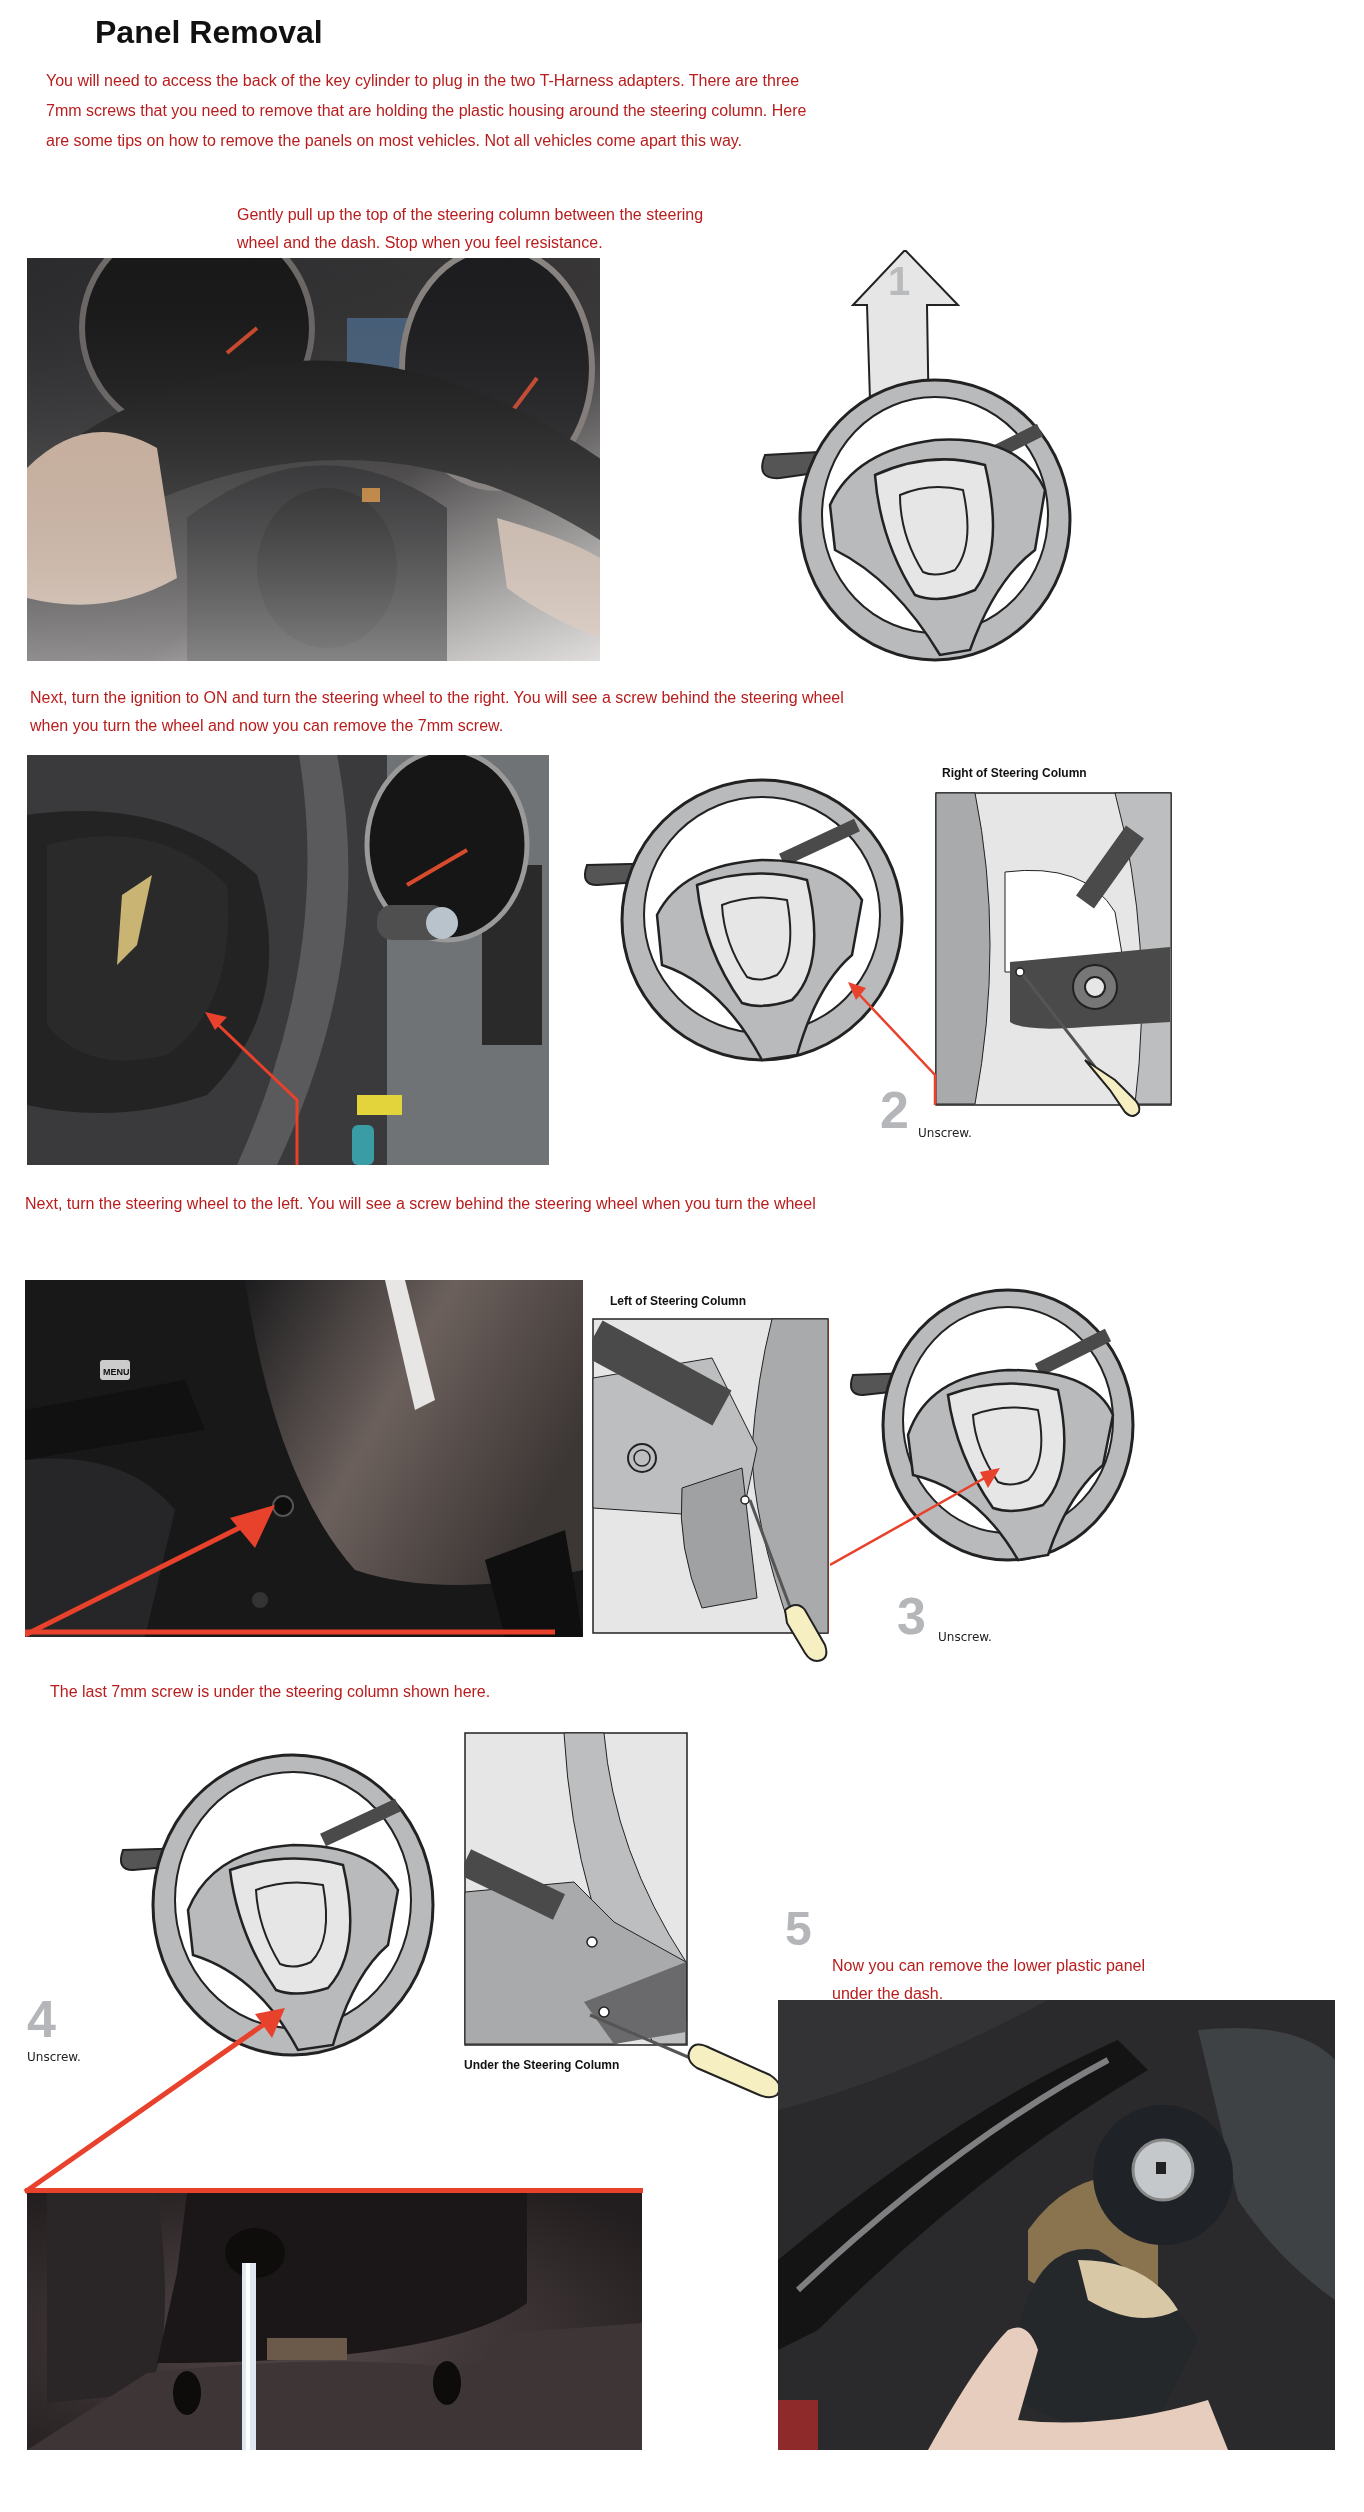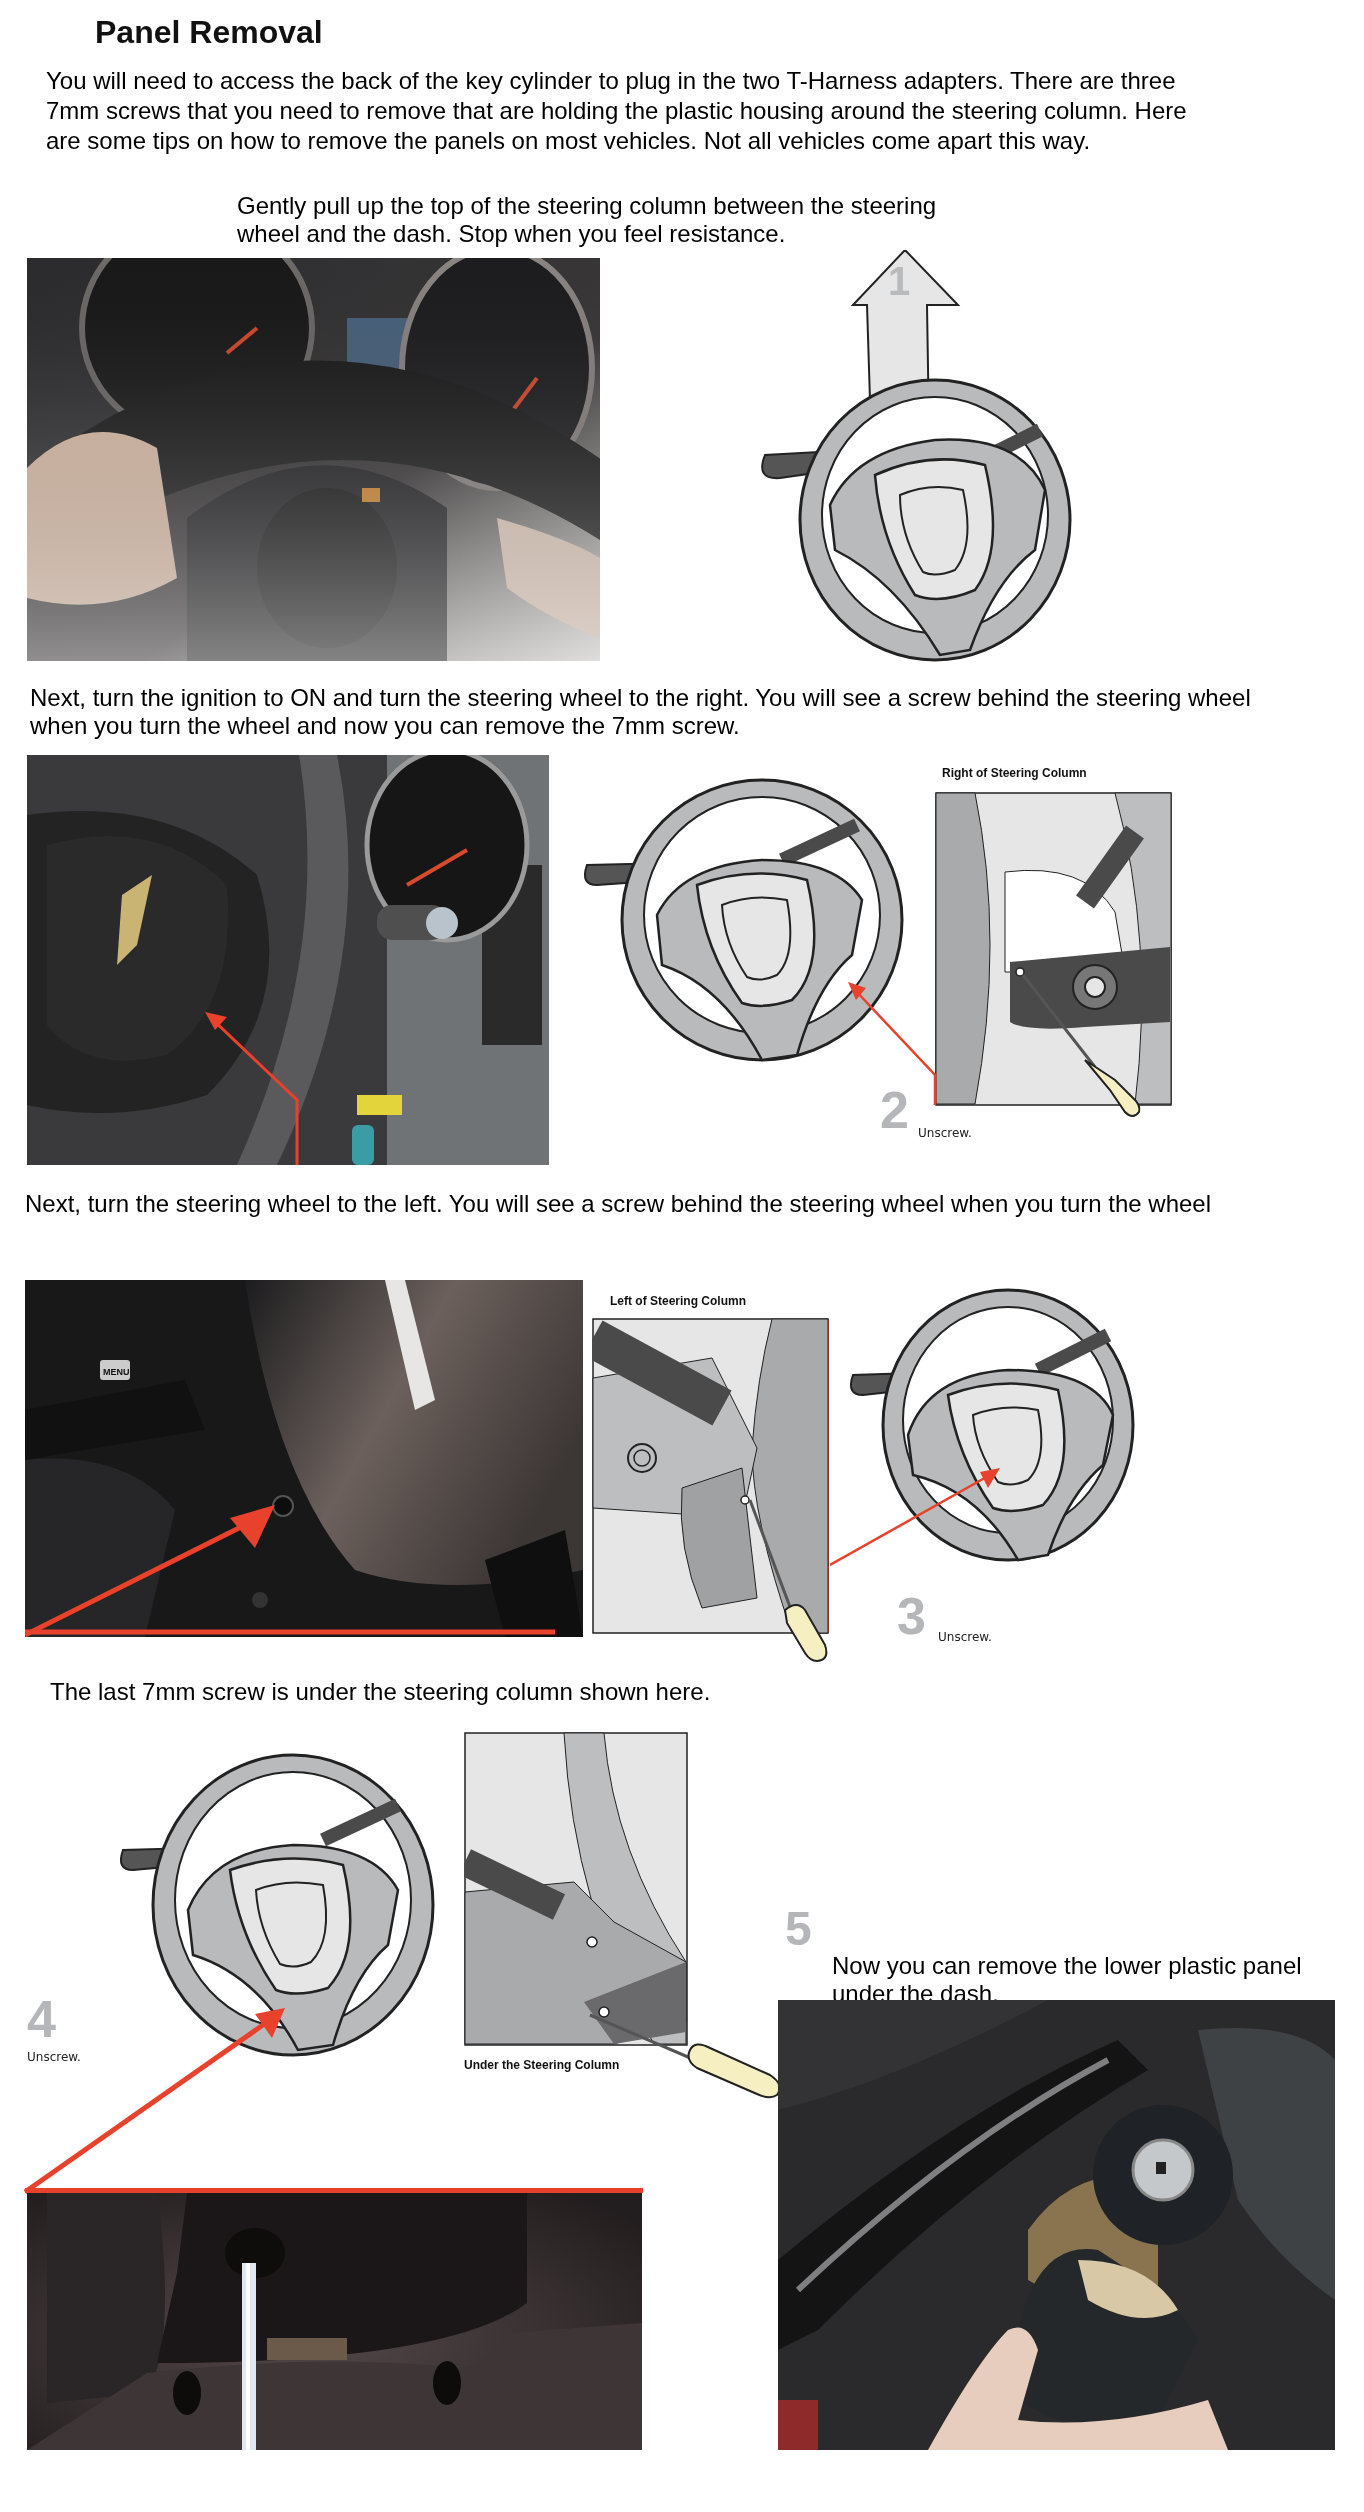--- a/index.html
+++ b/index.html
@@ -1,40 +1,40 @@
 <!DOCTYPE html>
 <html><head>
 <meta charset="utf-8">
 <style>
   html, body { margin:0; padding:0; background:#ffffff; }
   body { width:1364px; height:2512px; position:relative; overflow:hidden;
          font-family:"Liberation Sans", sans-serif; color:#111; }
   .abs { position:absolute; }
   .title { left:95px; top:14px; font-size:32px; font-weight:bold; }
-  .para { font-size:24px; line-height:28px; color:#000000; }
+  .para { font-size:16px; line-height:28px; color:#b91c1c; }
   .para p { margin:0; }
   .label-bold { font-size:12px; font-weight:bold; color:#111; }
   .stepnum { font-size:52px; font-weight:bold; color:#b4b6b9; line-height:1; }
   .unscrew { font-family:"DejaVu Sans", sans-serif; font-size:12px; color:#222; }
   .photo { overflow:hidden; background:#ec4899; }
   .photo svg { display:block; width:100%; height:100%; }
   .illus svg { display:block; width:100%; height:100%; }
 </style>
 </head>
 <body>
 
 <div class="abs title">Panel Removal</div>
 
 <div class="abs para" style="left:46px; top:66px; width:1200px; line-height:30px;">
   <p>You will need to access the back of the key cylinder to plug in the two T-Harness adapters. There are three</p>
   <p>7mm screws that you need to remove that are holding the plastic housing around the steering column.  Here</p>
   <p>are some tips on how to remove the panels on most vehicles. Not all vehicles come apart this way.</p>
 </div>
 
-<div class="abs para" style="left:237px; top:192px; width:700px;">
+<div class="abs para" style="left:237px; top:201px; width:700px;">
   <p>Gently pull up the top of the steering column between the steering</p>
   <p>wheel and the dash. Stop when you feel resistance.</p>
 </div>
 
 <div class="abs photo" style="left:27px; top:258px; width:573px; height:403px;">
   <svg viewBox="0 0 573 403" preserveAspectRatio="none">
     <defs>
       <linearGradient id="p1bg" x1="0" y1="0" x2="1" y2="1">
         <stop offset="0" stop-color="#2b2b2e"></stop>
           <stop offset="0.6" stop-color="#3a3838"></stop>

